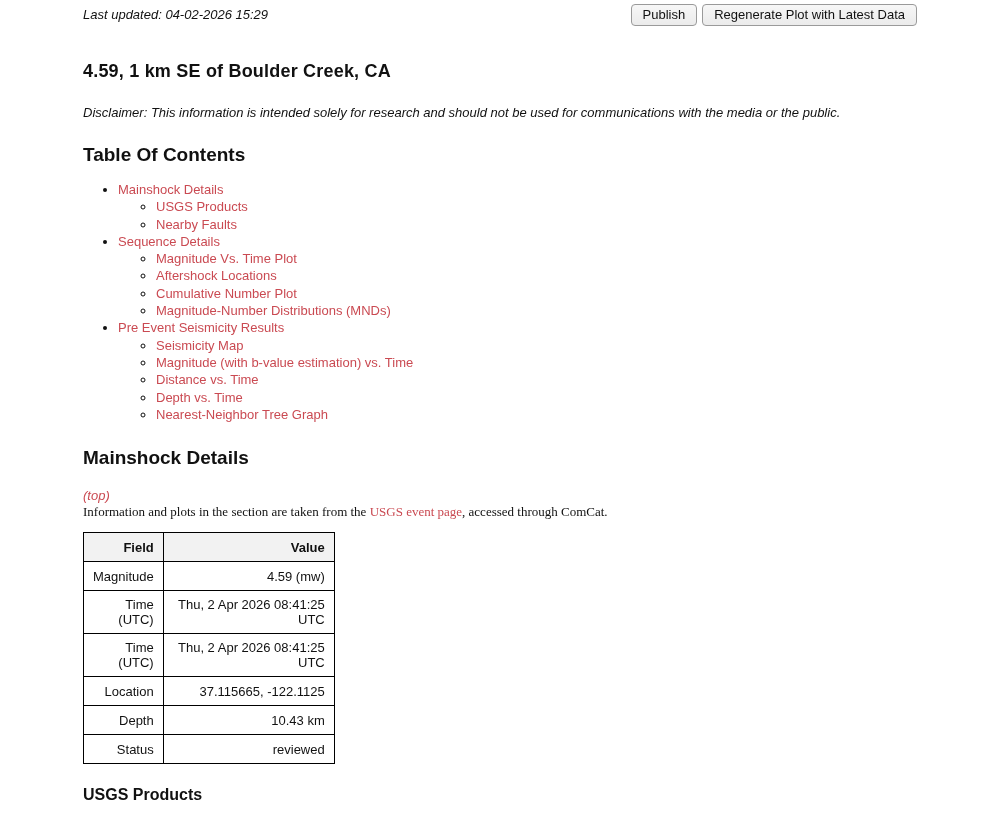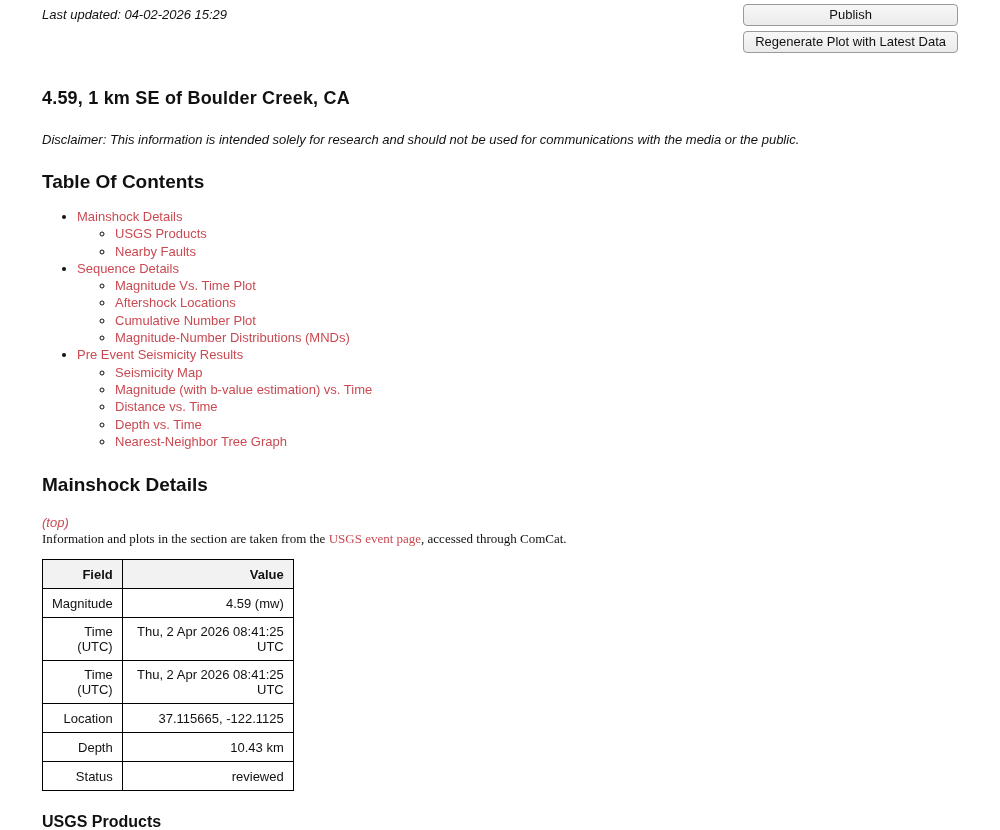--- a/index.html
+++ b/index.html
@@ -6,35 +6,35 @@
   html, body { width: 1000px; height: 830px; }
   body {
     background: #ffffff;
     color: #111111;
     font-family: "Liberation Sans", "DejaVu Sans", sans-serif;
     font-size: 13px;
     overflow: hidden;
   }
   .container {
     width: 1000px;
-    padding: 0 42px;
+    padding: 0 83px;
   }
   
   .topbar {
     display: flex;
     justify-content: space-between;
     align-items: flex-start;
     padding-top: 4px;
   }
   .last-updated {
     font-style: italic;
     font-size: 13px;
     padding-top: 3px;
   }
-  .btn-group { display: flex; gap: 5px; flex-direction: column; }
+  .btn-group { display: flex; gap: 5px; }
   button.sys-btn {
     font-family: "Liberation Sans", "DejaVu Sans", sans-serif;
     font-size: 13px;
     color: #111;
     background: linear-gradient(#f7f7f7, #ebebeb);
     border: 1px solid #9a9a9a;
     border-radius: 4px;
     padding: 2px 11px 3px 11px;
     cursor: pointer;
     white-space: nowrap;

